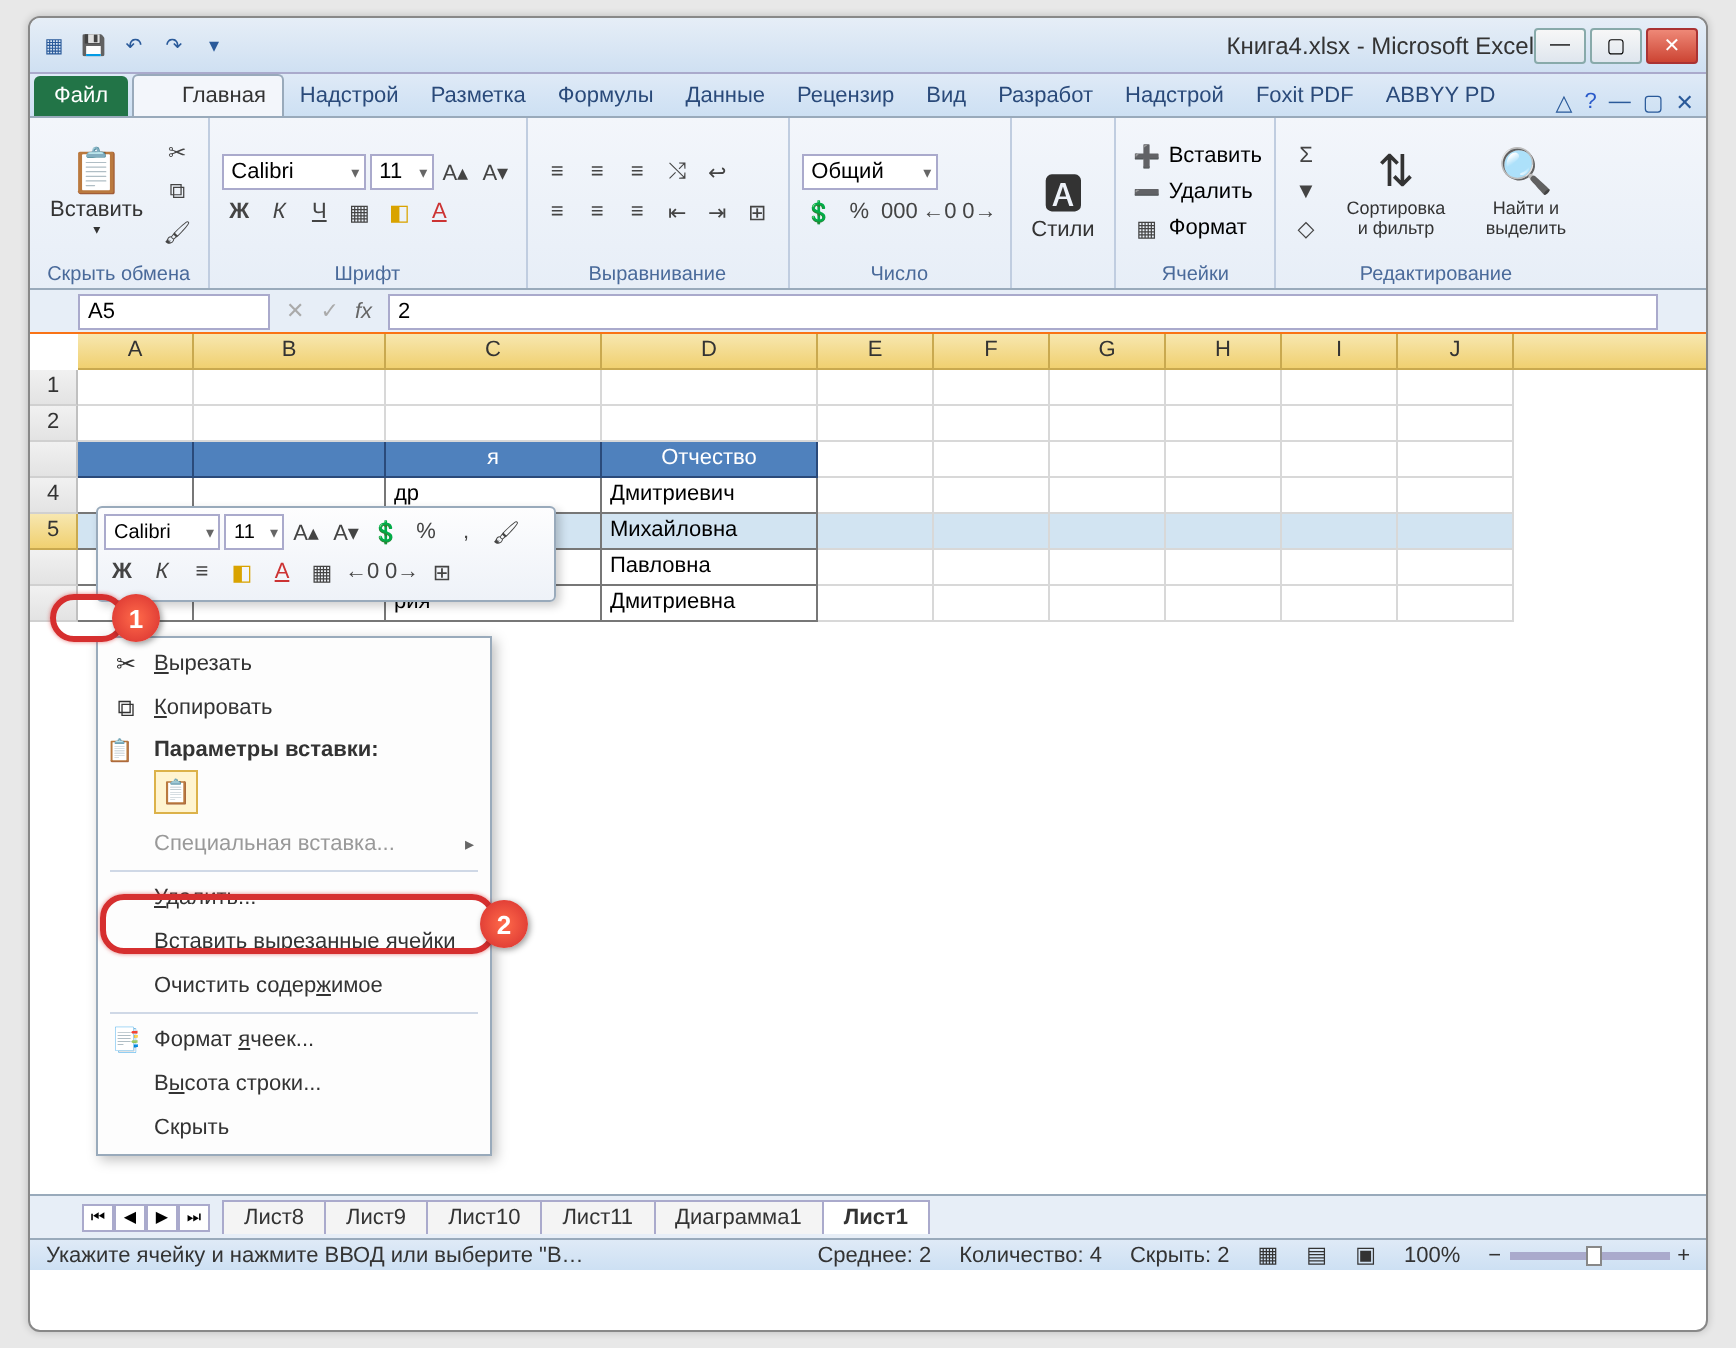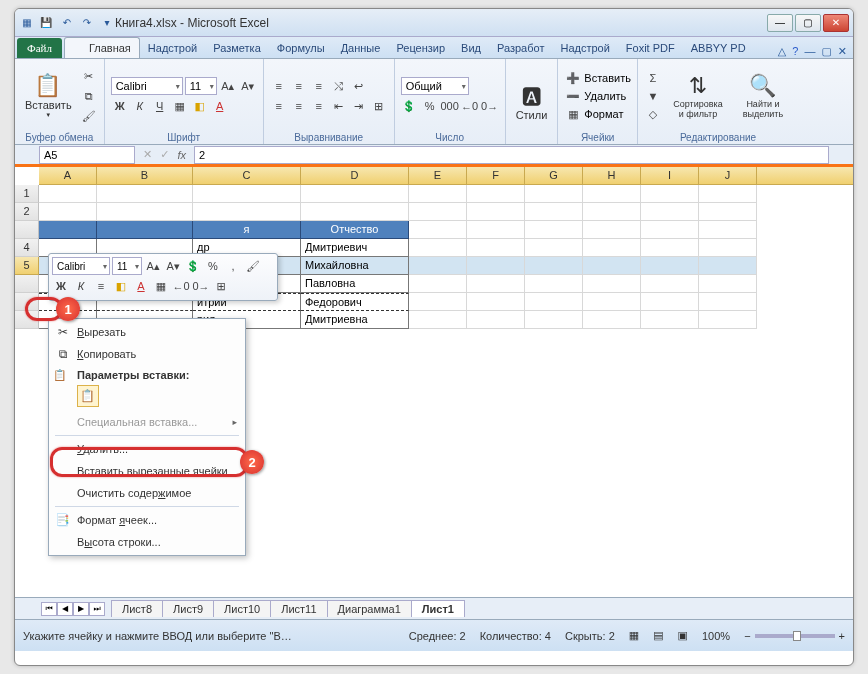--- a/index.html
+++ b/index.html
@@ -1,41 +1,41 @@
 <!DOCTYPE html>
 <html><head>
 <meta charset="utf-8">
 <style>
 * { margin: 0; padding: 0; box-sizing: border-box; font-family: 'Segoe UI', Tahoma, sans-serif; font-size: 11px; }
 body { background: #e8e8e8; width: 868px; height: 674px; position: relative; overflow: hidden; }
 .outer-border { position: absolute; top: 8px; left: 14px; right: 14px; bottom: 8px; border: 1px solid #888; border-radius: 6px; background: #fff; overflow: hidden; box-shadow: 0 0 4px rgba(0,0,0,.2); }
 .titlebar { height: 28px; background: linear-gradient(#e6eef7,#cfe0f2); display: flex; align-items: center; padding: 0 4px; border-bottom: 1px solid #aac; }
 .qat { display: flex; gap: 4px; align-items: center; }
 .qat-ico { width: 16px; height: 16px; display: inline-flex; align-items: center; justify-content: center; font-size: 10px; color: #2a5a9a; }
-.title { flex: 1; text-align: left; font-size: 12px; color: #333; }
+.title { flex: 1; text-align: right; font-size: 12px; color: #333; }
 .winbtns { display: flex; gap: 2px; }
 .winbtn { width: 26px; height: 18px; border: 1px solid #8aa; border-radius: 2px; display: flex; align-items: center; justify-content: center; background: linear-gradient(#f7f7f7,#dfe6ee); font-size: 10px; }
 .winbtn.close { background: linear-gradient(#e87,#c43); color: #fff; border-color: #a33; }
 .ribbon-tabs { height: 22px; background: linear-gradient(#dfeaf7,#cde0f3); display: flex; align-items: flex-end; padding-left: 2px; border-bottom: 1px solid #9ab; }
-.file-tab { background: #227447; color: #fff; padding: 4px 10px; border-radius: 3px 3px 0 0; font-size: 11px; margin-right: 2px; font-family: Liberation Serif, serif; }
+.file-tab { background: #227447; color: #fff; padding: 4px 10px; border-radius: 3px 3px 0 0; font-size: 11px; margin-right: 2px; }
 .rtab { padding: 4px 8px; color: #2a4a7a; font-size: 11px; cursor: pointer; }
 .rtab.active { background: #f3f6fb; border: 1px solid #9ab; border-bottom: none; border-radius: 3px 3px 0 0; color: #333; padding-left: 24px; }
 .help { margin-left: auto; display: flex; gap: 6px; padding-right: 6px; color: #2a5a9a; }
 .ribbon { height: 86px; background: linear-gradient(#f3f6fb,#e7eef7); border-bottom: 1px solid #9ab; display: flex; }
 .group { border-right: 1px solid #c0cde0; padding: 2px 6px 1px 6px; display: flex; flex-direction: column; justify-content: space-between; }
 .group-body { flex: 1; display: flex; align-items: center; gap: 4px; }
 .group-label { text-align: center; font-size: 10px; color: #4a6a9a; padding-top: 1px; }
 .big-btn { display: flex; flex-direction: column; align-items: center; padding: 2px 4px; color: #333; font-size: 10px; }
 .big-btn .ico { font-size: 22px; }
 .col { display: flex; flex-direction: column; gap: 2px; }
 .row { display: flex; gap: 2px; align-items: center; }
 .sm { width: 18px; height: 18px; display: inline-flex; align-items: center; justify-content: center; font-size: 11px; color: #444; border: 1px solid transparent; }
 .combo { height: 18px; border: 1px solid #aac; background: #fff; padding: 0 14px 0 4px; font-size: 11px; display: inline-flex; align-items: center; position: relative; }
 .combo::after { content: "▾"; position: absolute; right: 2px; font-size: 8px; color: #666; }
-.namebar { height: 22px; background: #e7eef7; border-bottom: 3px solid #f97316; display: flex; align-items: center; padding: 0 24px; gap: 8px; }
+.namebar { height: 22px; background: #e7eef7; border-bottom: 1px solid #f97316; display: flex; align-items: center; padding: 0 24px; gap: 8px; }
 .namebox { width: 96px; height: 18px; border: 1px solid #aac; background: #fff; padding: 0 4px; display: flex; align-items: center; }
 .fx { font-style: italic; color: #666; }
 .fbar { flex: 1; height: 18px; border: 1px solid #aac; background: #fff; padding: 0 4px; display: flex; align-items: center; }
 .grid-wrap { position: relative; background: #fff; height: 430px; overflow: hidden; }
 .colheads { display: flex; margin-left: 24px; height: 18px; background: linear-gradient(#f7e7b0,#f0d070); border-bottom: 1px solid #c9a94f; }
 .colheads .ch { border-right: 1px solid #c9a94f; text-align: center; font-size: 11px; color: #333; line-height: 17px; }
 .ch.A{width:58px}.ch.B{width:96px}.ch.C{width:108px}.ch.D{width:108px}.ch.E,.ch.F,.ch.G,.ch.H,.ch.I,.ch.J{width:58px}
 .rows { position: relative; }
 .rw { display: flex; height: 18px; }
 .rh { width: 24px; background: linear-gradient(#f1f1f1,#e3e3e3); border-right: 1px solid #c0c0c0; border-bottom: 1px solid #d0d0d0; text-align: center; font-size: 11px; line-height: 17px; color: #333; }
@@ -46,21 +46,21 @@
 .tbody .cell.cA,.tbody .cell.cB,.tbody .cell.cC,.tbody .cell.cD { border-right: 1px solid #777; border-bottom: 1px solid #777; background: #fff; }
 .selrow .cell { background: #d2e4f2 !important; }
 .selrow .rh { background: linear-gradient(#f7e7b0,#f0d070); }
 .cutborder .cell.cA,.cutborder .cell.cB,.cutborder .cell.cC,.cutborder .cell.cD { border-bottom: 1px dashed #333; }
 .cuttop .cell.cA,.cuttop .cell.cB,.cuttop .cell.cC,.cuttop .cell.cD { border-top: 1px dashed #333; }
 .sheet-tabs { height: 22px; background: #e7eef7; border-top: 1px solid #9ab; display: flex; align-items: center; padding-left: 26px; gap: 0; }
 .navbtns { display: flex; gap: 0; margin-right: 6px; }
 .navbtns span { width: 16px; height: 14px; border: 1px solid #aac; background: #fff; font-size: 8px; text-align: center; line-height: 12px; }
 .stab { padding: 2px 10px; background: #f4f4f4; border: 1px solid #aac; border-bottom: none; font-size: 11px; color: #333; margin-right: -1px; }
 .stab.active { background: #fff; font-weight: bold; text-align: center; }
-.statusbar { height: 32px; background: linear-gradient(#dfeaf7,#cde0f3); border-top: 1px solid #9ab; display: flex; align-items: center; padding: 0 8px; font-size: 10px; color: #333; gap: 14px; }
+.statusbar { height: 16px; background: linear-gradient(#dfeaf7,#cde0f3); border-top: 1px solid #9ab; display: flex; align-items: center; padding: 0 8px; font-size: 10px; color: #333; gap: 14px; }
 .statusbar .spacer { flex: 1; }
 .zoom { display: flex; align-items: center; gap: 4px; }
 .zoom .track { width: 80px; height: 4px; background: #aac; position: relative; }
 .zoom .thumb { position: absolute; left: 38px; top: -3px; width: 8px; height: 10px; background: #fff; border: 1px solid #888; }
 .minitoolbar { position: absolute; top: 253px; left: 48px; width: 230px; background: linear-gradient(#fdfdfe,#eef2f8); border: 1px solid #9ab; border-radius: 3px; box-shadow: 2px 2px 5px rgba(0,0,0,.2); padding: 3px; z-index: 10; }
 .minitoolbar .row { margin-bottom: 2px; }
 .minitoolbar .combo { font-size: 10px; }
 .ctxmenu { position: absolute; top: 318px; left: 48px; width: 198px; background: #fdfdfd; border: 1px solid #9ab; box-shadow: 2px 2px 6px rgba(0,0,0,.25); z-index: 10; padding: 2px; }
 .ctxitem { display: flex; align-items: center; height: 22px; padding: 0 6px 0 26px; font-size: 11px; color: #333; position: relative; }
 .ctxitem.disabled { color: #999; }
@@ -123,21 +123,21 @@
             <span class="ico">📋</span>
             <span>Вставить</span>
             <span style="font-size:7px">▾</span>
           </div>
         <div class="col">
           <span class="sm">✂</span>
           <span class="sm">⧉</span>
           <span class="sm">🖌</span>
         </div>
       </div>
-      <div class="group-label">Буфер обмена</div>
+      <div class="group-label">Скрыть обмена</div>
     </div>
     <div class="group">
       <div class="group-body">
           <div class="col">
         <div class="row">
           <span class="combo" style="width:72px">Calibri</span>
           <span class="combo" style="width:32px">11</span>
           <span class="sm">A▴</span>
           <span class="sm">A▾</span>
         </div>
@@ -332,33 +332,20 @@
           <div class="cell cH"></div>
           <div class="cell cI"></div>
           <div class="cell cJ"></div>
         </div>
       <div class="rw tbody">
           <div class="rh"></div>
           <div class="cell cA"></div>
           <div class="cell cB"></div>
           <div class="cell cC">дмила</div>
           <div class="cell cD">Павловна</div>
-          <div class="cell cE"></div>
-          <div class="cell cF"></div>
-          <div class="cell cG"></div>
-          <div class="cell cH"></div>
-          <div class="cell cI"></div>
-          <div class="cell cJ"></div>
-        </div>
-      <div class="rw tbody cuttop cutborder">
-          <div class="rh"></div>
-          <div class="cell cA"></div>
-          <div class="cell cB"></div>
-          <div class="cell cC">итрий</div>
-          <div class="cell cD">Федорович</div>
           <div class="cell cE"></div>
           <div class="cell cF"></div>
           <div class="cell cG"></div>
           <div class="cell cH"></div>
           <div class="cell cI"></div>
           <div class="cell cJ"></div>
         </div>
       <div class="rw tbody">
           <div class="rh"></div>
           <div class="cell cA"></div>
@@ -467,18 +454,21 @@
       <span>Очистить содер<u class="ak">ж</u>имое</span>
     </div>
   <div class="ctxsep"></div>
   <div class="ctxitem">
       <span class="cico">📑</span>
       <span>Формат <u class="ak">я</u>чеек...</span>
     </div>
   <div class="ctxitem">
       <span>В<u class="ak">ы</u>сота строки...</span>
     </div>
+  <div class="ctxitem">
+      <span>Скрыть</span>
+    </div>
 </div>
 
 <div class="highlight-box" style="top:297px; left:25px; width:38px; height:24px;"></div>
 <div class="callout" style="top:297px; left:56px;">1</div>
 <div class="highlight-box" style="top:447px; left:50px; width:198px; height:30px;"></div>
 <div class="callout" style="top:450px; left:240px;">2</div>
 
 </body></html>

